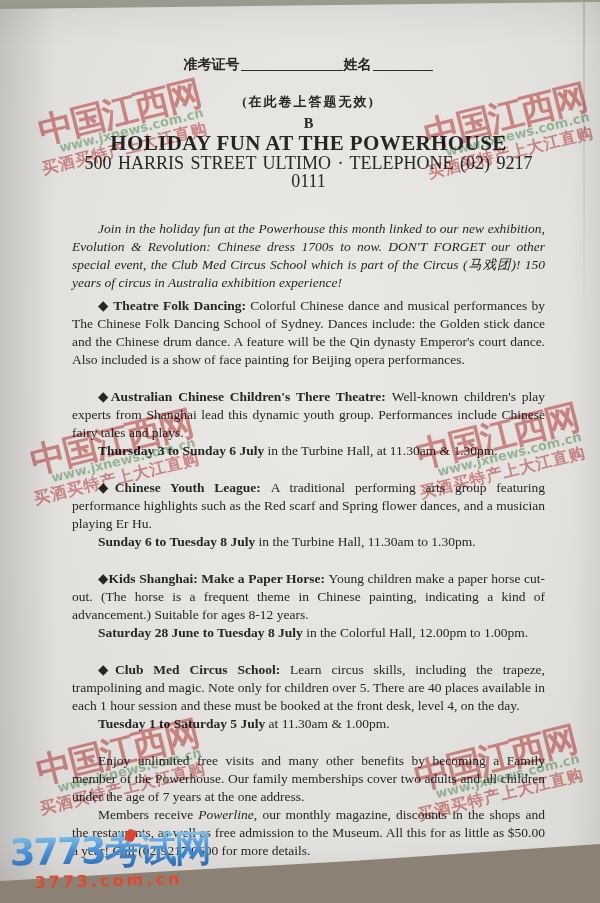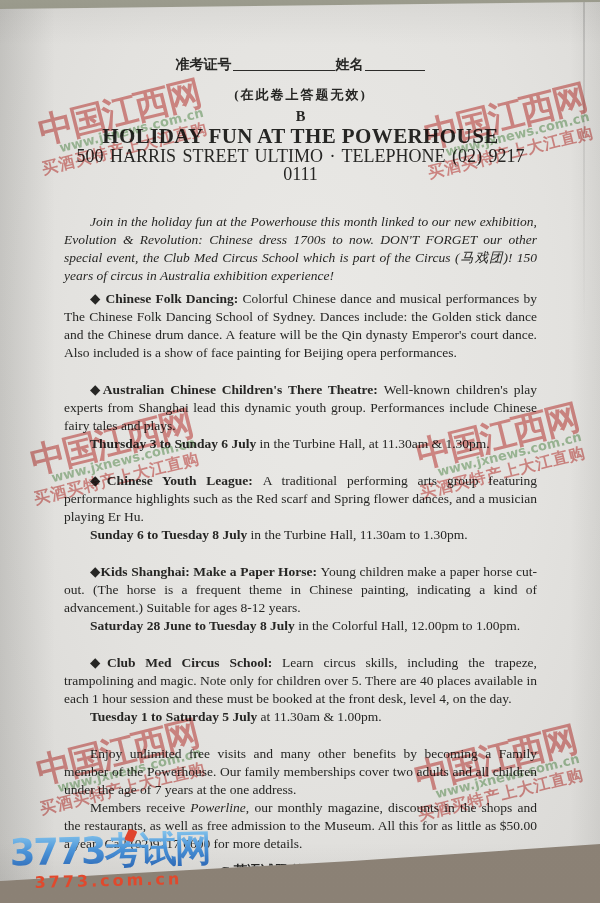--- a/index.html
+++ b/index.html
@@ -16,31 +16,31 @@
       linear-gradient(270deg,rgba(60,60,55,.08) 0,rgba(60,60,55,0) 30px),
       linear-gradient(180deg,rgba(60,60,55,.07) 0,rgba(60,60,55,0) 45px),
       linear-gradient(0deg,rgba(60,60,55,.10) 0,rgba(60,60,55,0) 60px),
       radial-gradient(ellipse at 52% 38%,#eae9e6 0%,#e3e2df 55%,#d8d7d4 100%);
   }
   .crease {
     position:absolute; right:15px; top:0; width:2px; height:330px;
     background:linear-gradient(180deg,rgba(0,0,0,.14),rgba(0,0,0,0));
   }
   .content {
-    position:absolute; left:64px; top:56px; width:473px;
+    position:absolute; left:72px; top:56px; width:473px;
     font-size:13.5px; line-height:18px; color:#262624;
   }
   .hdr { text-align:center; font-weight:bold; font-size:14px; }
   .blank {
     display:inline-block; border-bottom:1.4px solid #2c2c2a; height:12px;
     transform:translateY(2px); margin:0 1px;
   }
   .blank-long { width:102px; }
   .blank-short { width:60px; }
-  .notice { margin-top:12px; text-align:center; font-weight:bold; font-size:13px; letter-spacing:2px; }
+  .notice { margin-top:19px; text-align:center; font-weight:bold; font-size:13px; letter-spacing:2px; }
   .sec    { margin-top:3px; text-align:center; font-weight:bold; font-size:14.5px; }
   .title  { margin-top:2px; text-align:center; font-weight:bold; font-size:21px; letter-spacing:.4px; }
   .addr   { margin-top:2px; text-align:center; font-size:18px; word-spacing:2px; margin-bottom:30px; }
   .intro  { margin:0; font-style:italic; text-indent:26px; text-align:justify; }
   .event  { margin-top:19px; }
   .event.first { margin-top:5px; }
   .ebody  { margin:0; text-indent:26px; text-align:justify; }
   .edate  { margin:0; text-indent:26px; text-align:left; }
   .bold   { font-weight:bold; }
   .para   { margin:19px 0 0 0; text-indent:26px; text-align:justify; }
@@ -87,21 +87,21 @@
         <span>准考证号</span><span class="blank blank-long"></span><span>姓名</span><span class="blank blank-short"></span>
       </div>
       <div class="notice">(在此卷上答题无效)</div>
       <div class="sec">B</div>
       <div class="title">HOLIDAY FUN AT THE POWERHOUSE</div>
       <div class="addr">500 HARRIS STREET ULTIMO · TELEPHONE (02) 9217 0111</div>
 
       <p class="intro">Join in the holiday fun at the Powerhouse this month linked to our new exhibition, Evolution &amp; Revolution: Chinese dress 1700s to now. DON'T FORGET our other special event, the Club Med Circus School which is part of the Circus (马戏团)! 150 years of circus in Australia exhibition experience!</p>
 
       <div class="event first">
-        <p class="ebody"><span class="bold">◆ Chinese Folk Dancing: </span><span>Colorful Chinese dance and musical performances by The Chinese Folk Dancing School of Sydney. Dances include: the Golden stick dance and the Chinese drum dance. A feature will be the Qin dynasty Emperor's court dance. Also included is a show of face painting for Beijing opera performances.</span></p>
+        <p class="ebody"><span class="bold">◆ Theatre Folk Dancing: </span><span>Colorful Chinese dance and musical performances by The Chinese Folk Dancing School of Sydney. Dances include: the Golden stick dance and the Chinese drum dance. A feature will be the Qin dynasty Emperor's court dance. Also included is a show of face painting for Beijing opera performances.</span></p>
       </div>
 
       <div class="event">
         <p class="ebody"><span class="bold">◆Australian Chinese Children's There Theatre: </span><span>Well-known children's play experts from Shanghai lead this dynamic youth group. Performances include Chinese fairy tales and plays.</span></p>
         <p class="edate"><span class="bold">Thursday 3 to Sunday 6 July</span><span> in the Turbine Hall, at 11.30am &amp; 1.30pm.</span></p>
       </div>
 
       <div class="event">
         <p class="ebody"><span class="bold">◆Chinese Youth League: </span><span>A traditional performing arts group featuring performance highlights such as the Red scarf and Spring flower dances, and a musician playing Er Hu.</span></p>
         <p class="edate"><span class="bold">Sunday 6 to Tuesday 8 July</span><span> in the Turbine Hall, 11.30am to 1.30pm.</span></p>

